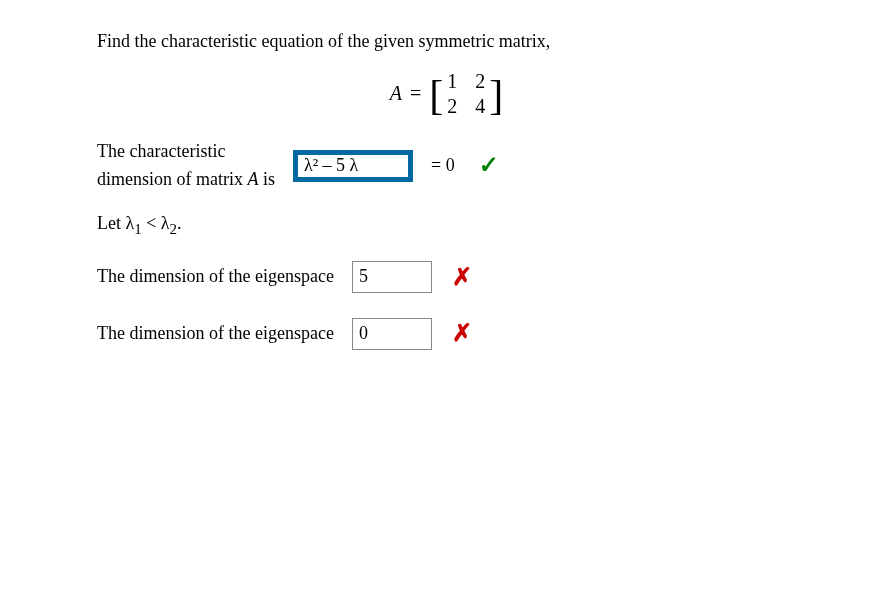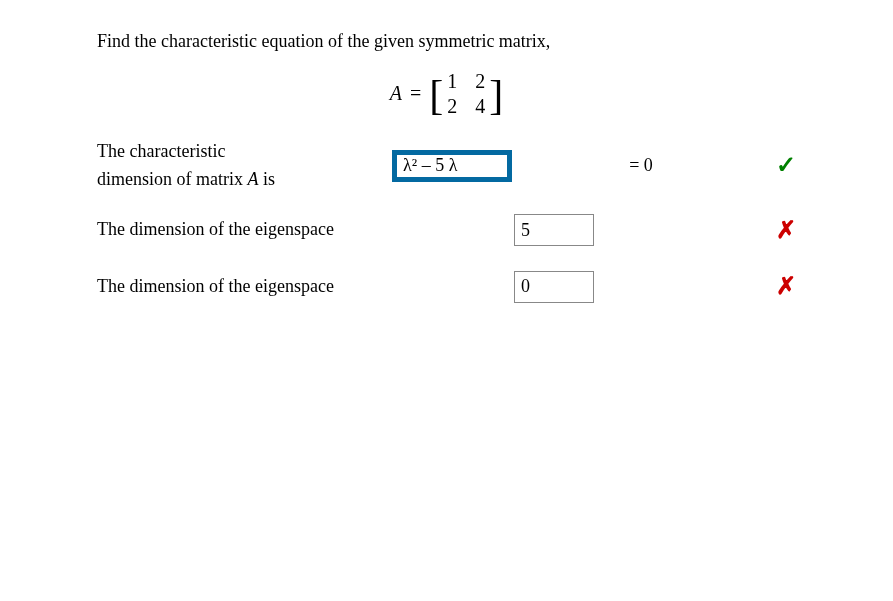--- a/index.html
+++ b/index.html
@@ -86,23 +86,22 @@
     }
 
     .section-block {
       margin-bottom: 16px;
     }
 
     .row-with-input {
       display: flex;
       align-items: center;
       flex-wrap: wrap;
-      gap: 4px;
+      gap: 12px;
       line-height: 1.7;
-      justify-content: space-between;
     }
 
     .text-block-two-line {
       display: inline-block;
       vertical-align: middle;
       line-height: 1.55;
       margin-right: 6px;
     }
 
     .answer-input {
@@ -189,20 +188,23 @@
         <span>
           <span>dimension of matrix</span>&nbsp;<span class="italic">A</span>&nbsp;<span>is</span>
         </span>
       </span>
       <input class="answer-input" type="text" value="λ² – 5 λ" style="">
       <span class="equals-zero">= 0</span>
       <span class="check-mark">✓</span>
     </div>
   </div>
 
+  <div class="plain-line">
+    <span>Let λ<sub>1</sub> &lt; λ<sub>2</sub>.</span>
+  </div>
 
   <div class="section-block">
     <div class="row-with-input">
       <span class="text-block-two-line">
         <span>The dimension of the eigenspace</span><br>
       </span>
       <input class="answer-input-small" type="text" value="5" style="">
       <span class="x-mark">✗</span>
     </div>
   </div>

